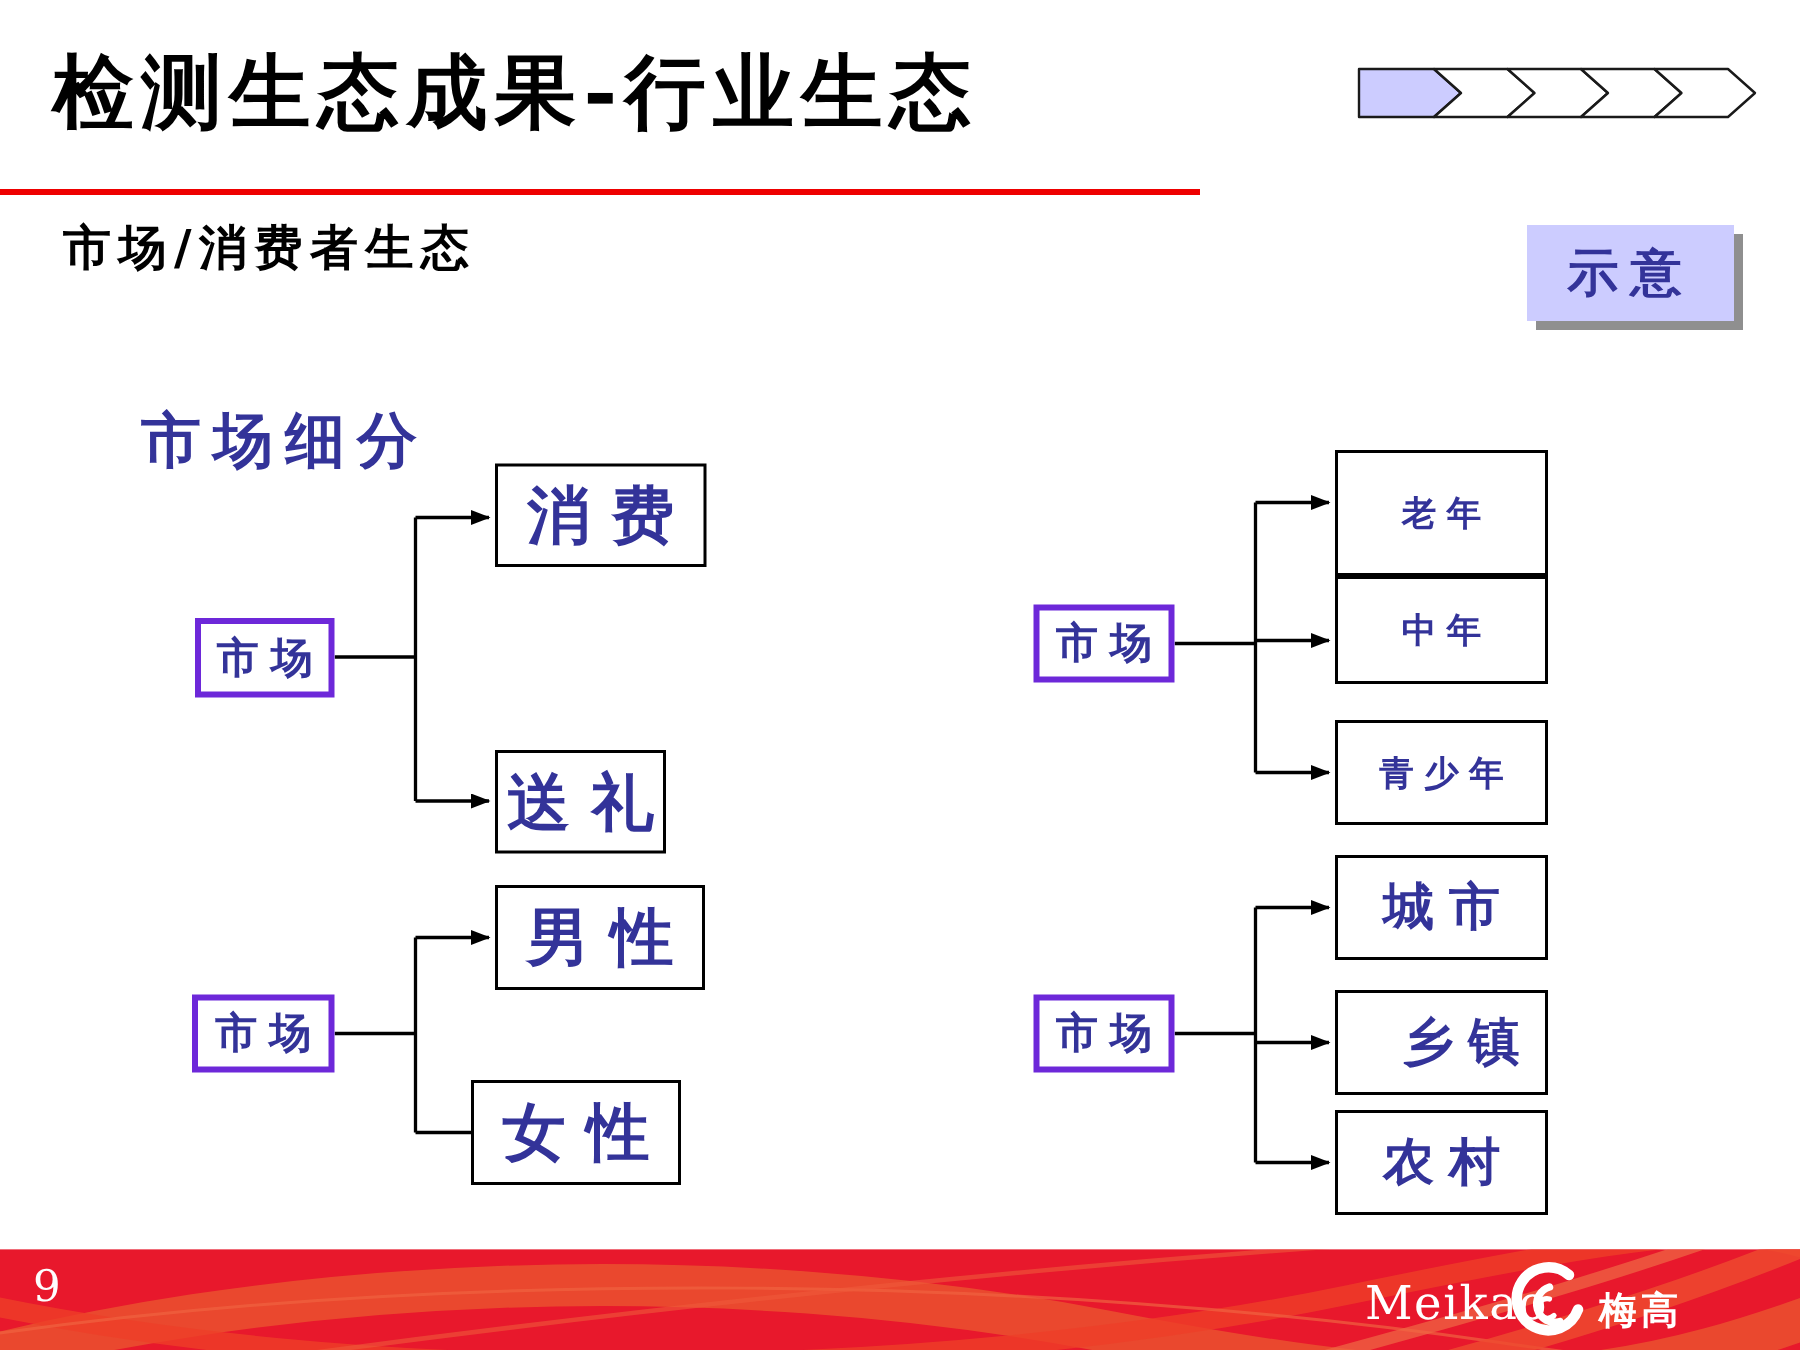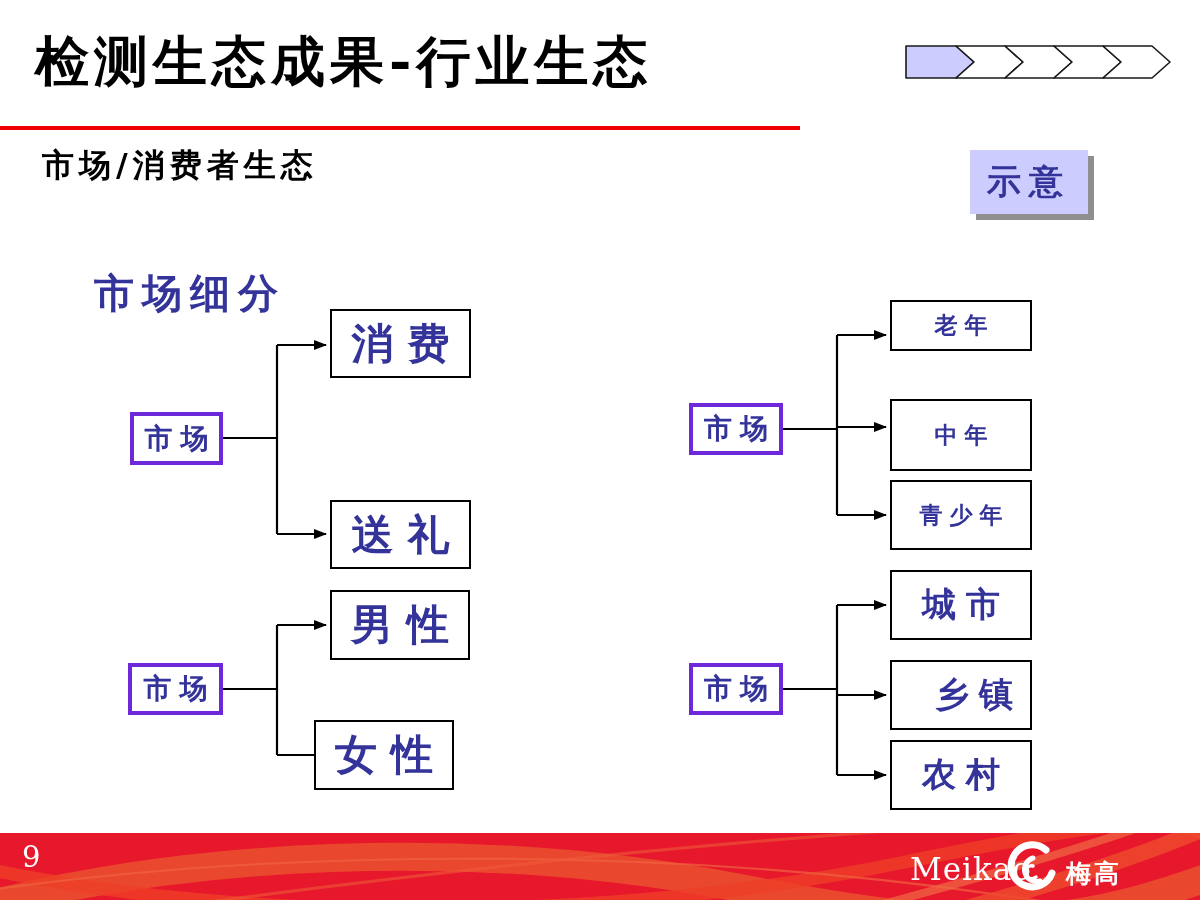--- a/index.html
+++ b/index.html
@@ -12,21 +12,21 @@
     color:#000;letter-spacing:5px;font-family:"DejaVu Serif","Liberation Serif",serif;
     white-space:nowrap;
     text-align:right;
   }
   .title-rule{position:absolute;left:0;top:126px;width:800px;height:4px;background:#ee0000;}
   .subtitle{
     position:absolute;left:42px;top:144px;font-size:32px;font-weight:bold;color:#000;
     letter-spacing:5px;font-family:"DejaVu Serif","Liberation Serif",serif;white-space:nowrap;
   }
   .stamp{
-    position:absolute;left:970px;top:150px;width:118px;height:64px;background:#ccccff;
+    position:absolute;left:1018px;top:150px;width:138px;height:64px;background:#ccccff;
     box-shadow:6px 6px 0 #8f8f8f;display:flex;align-items:center;justify-content:center;
     font-size:34px;font-weight:bold;color:#333399;letter-spacing:8px;
     font-family:"DejaVu Serif","Liberation Serif",serif;
   }
   .section-label{
     position:absolute;left:62px;top:266px;font-size:40px;font-weight:bold;color:#333399;
     letter-spacing:8px;font-family:"DejaVu Serif","Liberation Serif",serif;white-space:nowrap;margin-left:32px;
   }
   .chev-svg{position:absolute;left:904px;top:42px;}
   .connectors{position:absolute;left:0;top:0;}
@@ -107,29 +107,29 @@
       <line x1="783" y1="689" x2="837" y2="689"></line>
       <line x1="837" y1="605" x2="837" y2="775"></line>
       <line x1="837" y1="605" x2="886" y2="605" marker-end="url(#arrow)"></line>
       <line x1="837" y1="695" x2="886" y2="695" marker-end="url(#arrow)"></line>
       <line x1="837" y1="775" x2="886" y2="775" marker-end="url(#arrow)"></line>
     </g>
   </svg>
 
   <div class="box parent-box" style="left:130px;top:412px;width:93px;height:53px;">市场</div>
   <div class="box child-box child-lg" style="left:330px;top:309px;width:141px;height:69px;">消费</div>
-  <div class="box child-box child-lg" style="left:330px;top:500px;width:141px;height:69px;">送礼</div>
+  <div class="box child-box child-lg" style="left:330px;top:500px;width:114px;height:69px;">送礼</div>
 
   <div class="box parent-box" style="left:128px;top:663px;width:95px;height:52px;">市场</div>
   <div class="box child-box child-lg" style="left:330px;top:590px;width:140px;height:70px;">男性</div>
   <div class="box child-box child-lg" style="left:314px;top:720px;width:140px;height:70px;">女性</div>
 
   <div class="box parent-box" style="left:689px;top:403px;width:94px;height:52px;">市场</div>
-  <div class="box child-box child-sm" style="left:890px;top:300px;width:142px;height:51px;">老年</div>
-  <div class="box child-box child-sm" style="left:890px;top:399px;width:142px;height:72px;text-align:right;">中年</div>
+  <div class="box child-box child-sm" style="left:890px;top:300px;width:142px;height:84px;">老年</div>
+  <div class="box child-box child-sm" style="left:890px;top:384px;width:142px;height:72px;text-align:right;">中年</div>
   <div class="box child-box child-sm" style="left:890px;top:480px;width:142px;height:70px;">青少年</div>
 
   <div class="box parent-box" style="left:689px;top:663px;width:94px;height:52px;">市场</div>
   <div class="box child-box child-md" style="left:890px;top:570px;width:142px;height:70px;">城市</div>
   <div class="box child-box child-md" style="left:890px;top:660px;width:142px;height:70px;padding-left:36px;">乡镇</div>
   <div class="box child-box child-md" style="left:890px;top:740px;width:142px;height:70px;">农村</div>
 
   <div class="footer">
     <svg width="1200" height="67" viewBox="0 0 1200 67">
       <rect x="0" y="0" width="1200" height="67" fill="#e8182c"></rect>

